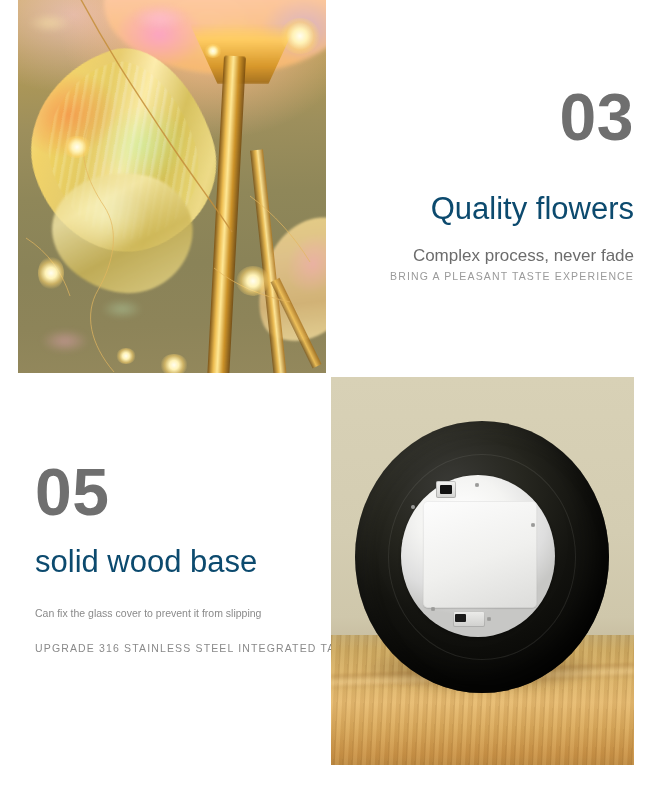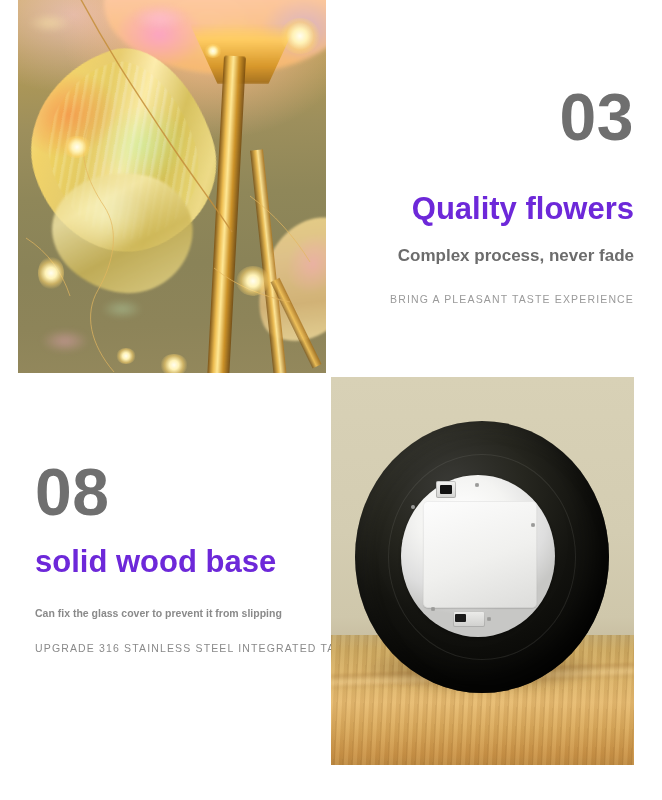--- a/index.html
+++ b/index.html
@@ -331,49 +331,49 @@
   .text-block { position: absolute; }
 
   .num {
     color: #6f6f6f;
     font-weight: bold;
     letter-spacing: 0.5px;
     line-height: 1;
     white-space: nowrap;
   }
   .headline {
-    color: #6d28d9;
-    font-weight: bold;
+    color: #0c4a6e;
+    font-weight: normal;
     line-height: 1.1;
     white-space: nowrap;
   }
   .subline {
     color: #6c6c6c;
-    font-weight: bold;
+    font-weight: normal;
     line-height: 1.2;
     white-space: nowrap;
   }
   .caption {
     color: #9a9a9a;
     font-weight: normal;
     line-height: 1.2;
     white-space: nowrap;
   }
 
   
   #section-03 {
     right: 28px;
     top: 84px;
     width: 330px;
     text-align: right;
   }
   #section-03 .num       { font-size: 66px; }
   #section-03 .headline  { font-size: 31px; margin-top: 42px; }
   #section-03 .subline   { font-size: 17px; margin-top: 20px; }
-  #section-03 .caption   { font-size: 10.5px; letter-spacing: 1.15px; margin-top: 27px; }
+  #section-03 .caption   { font-size: 10.5px; letter-spacing: 1.15px; margin-top: 4px; }
 
   
   #section-04 {
     left: 35px;
     top: 459px;
     width: 300px;
     text-align: left;
   }
   #section-04 .num       { font-size: 66px; }
   #section-04 .headline  { font-size: 31px; margin-top: 20px; }
@@ -422,21 +422,21 @@
   </div>
 
   <div class="text-block" id="section-03">
     <div class="num">03</div>
     <div class="headline">Quality flowers</div>
     <div class="subline">Complex process, never fade</div>
     <div class="caption">BRING A PLEASANT TASTE EXPERIENCE</div>
   </div>
 
   <div class="text-block" id="section-04">
-    <div class="num">08</div>
+    <div class="num">05</div>
     <div class="headline">solid wood base</div>
     <div class="subline">Can fix the glass cover to prevent it from slipping</div>
     <div class="caption">UPGRADE 316 STAINLESS STEEL INTEGRATED TANK</div>
   </div>
 
   <div class="photo" id="photo-base">
     <div class="base-bg"></div>
     <div class="base-bokeh"></div>
     <div class="base-wood">
       <div class="base-wood-edge"></div>

